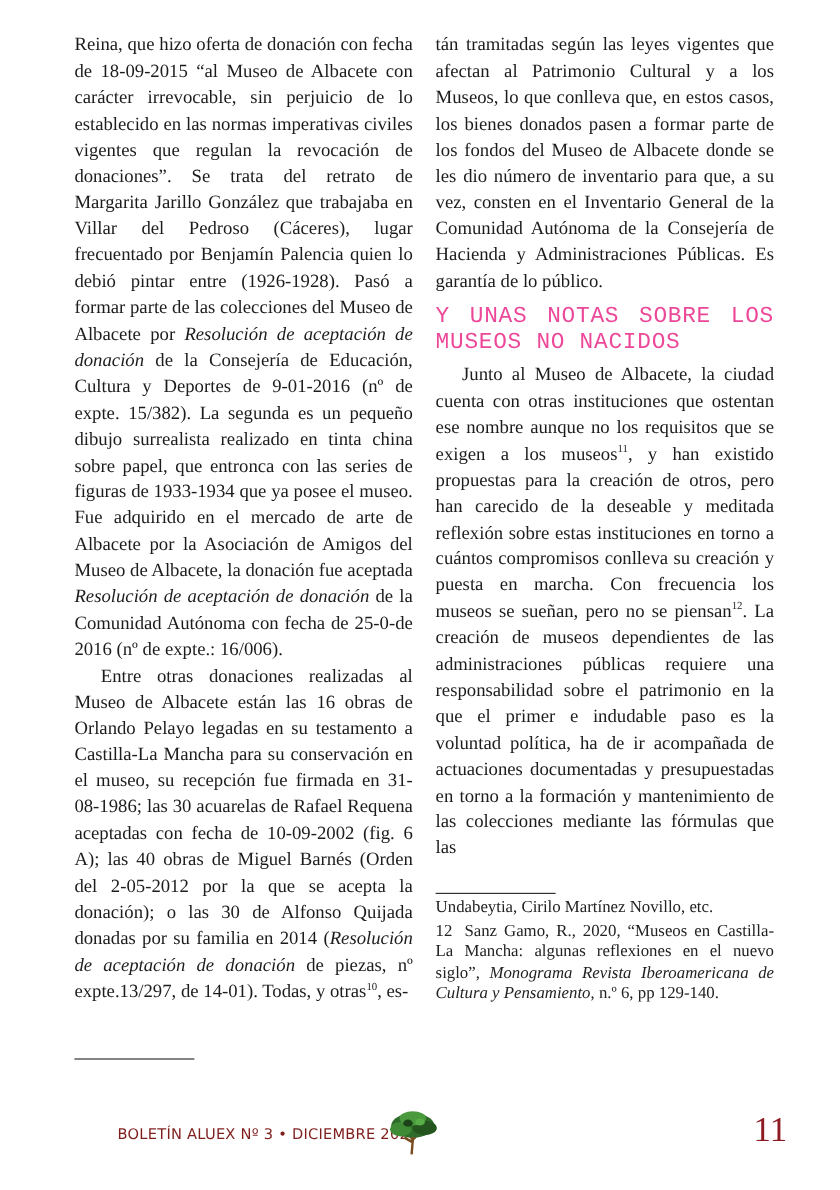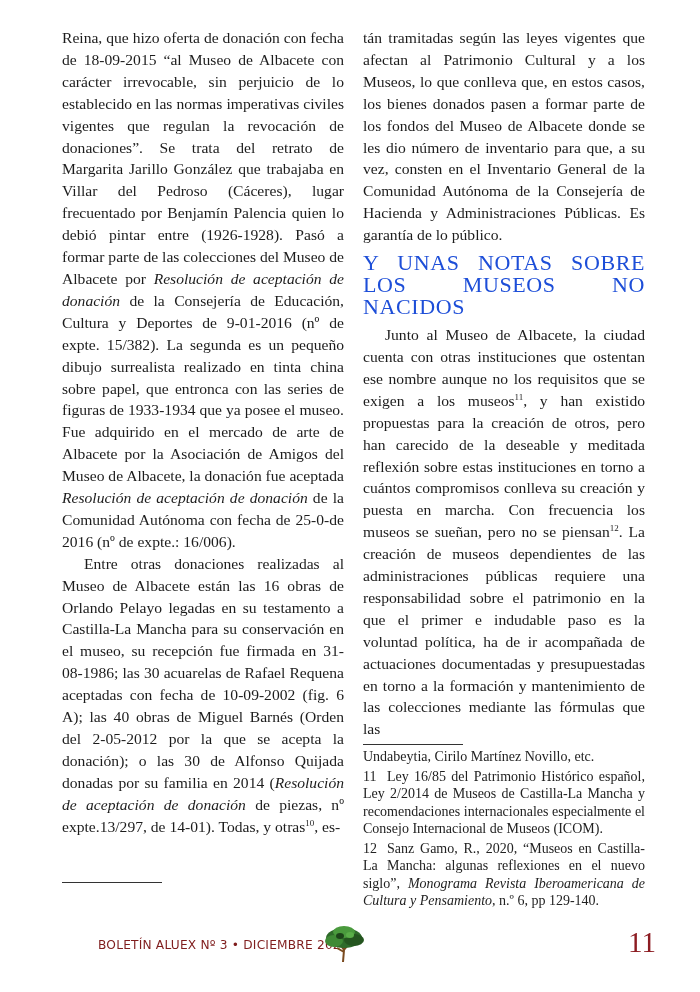--- a/index.html
+++ b/index.html
@@ -3,21 +3,21 @@
 <meta charset="utf-8">
 <style>
   html, body { margin: 0; padding: 0; background: #ffffff; }
   body { width: 700px; height: 992px; position: relative; overflow: hidden; }
   .page { position: absolute; left: 0; top: 0; width: 553px; height: 992px; }
   .col { position: absolute; top: 27px; width: 282px; font-family: "Liberation Serif", "DejaVu Serif", serif; font-size: 15.6px; line-height: 21.9px; color: #1c1c1c; text-align: justify; hyphens: manual; }
   .col-left { left: 62px; }
   .col-right { left: 363px; }
   .col p { margin: 0; }
   .indent { text-indent: 22px; }
-  .heading { color: #1d4ed8; font-family: Liberation Serif, serif; font-size: 22px; letter-spacing: 0.6px; line-height: 22px; margin: 6px 0 6px 0 !important; text-align: justify; }
+  .heading { color: #ec4899; font-family: Liberation Mono, monospace; font-size: 19px; letter-spacing: 0.6px; line-height: 22px; margin: 6px 0 6px 0 !important; text-align: justify; }
   sup { font-size: 9px; line-height: 0; vertical-align: super; }
   .fn-rule { position: absolute; width: 100px; height: 1px; background: #333; }
   .fn { position: absolute; width: 282px; font-family: "Liberation Serif", "DejaVu Serif", serif; font-size: 14px; line-height: 17.5px; color: #222; text-align: justify; }
   .fn p { margin: 0 0 2px 0; }
   .fn .num { display: inline-block; width: 24px; }
   .footer-left { position: absolute; left: 62px; top: 938px; font-family: "DejaVu Sans", "Liberation Sans", sans-serif; font-size: 12.2px; color: #7f1d1d; letter-spacing: 0.2px; margin-left: 36px; }
   .page-num { position: absolute; left: 628px; top: 926px; font-family: "Liberation Serif", "DejaVu Serif", serif; font-size: 29px; color: #8c1c22; }
   .tree { position: absolute; left: 322px; top: 924px; width: 44px; height: 40px; }
 </style>
 </head>
@@ -34,21 +34,20 @@
 
   <div class="col col-right">
     <p><span>tán tramitadas según las leyes vigentes que afectan al Patrimonio Cultural y a los Museos, lo que conlleva que, en estos casos, los bienes donados pasen a formar parte de los fondos del Museo de Albacete donde se les dio número de inventario para que, a su vez, consten en el Inventario General de la Comunidad Autónoma de la Consejería de Hacienda y Administraciones Públicas. Es garantía de lo público.</span></p>
     <p class="heading">Y UNAS NOTAS SOBRE LOS MUSEOS NO NACIDOS</p>
     <p class="indent"><span>Junto al Museo de Albacete, la ciudad cuenta con otras instituciones que ostentan ese nombre aunque no los requisitos que se exigen a los museos</span><sup>11</sup><span>, y han existido propuestas para la creación de otros, pero han carecido de la deseable y meditada reflexión sobre estas instituciones en torno a cuántos compromisos conlleva su creación y puesta en marcha. Con frecuencia los museos se sueñan, pero no se piensan</span><sup>12</sup><span>. La creación de museos dependientes de las administraciones públicas requiere una responsabilidad sobre el patrimonio en la que el primer e indudable paso es la voluntad política, ha de ir acompañada de actuaciones documentadas y presupuestadas en torno a la formación y mantenimiento de las colecciones mediante las fórmulas que las</span></p>
   </div>
 
   <div class="fn-rule" style="left:363px; top:744px;"></div>
   <div class="fn" style="left:363px; top:748px;">
     <p><span><span>Undabeytia, Cirilo Martínez Novillo, etc.</span></span></p>
-    <p><span class="num">11</span><span><span>Ley 16/85 del Patrimonio Histórico español, Ley 2/2014 de Museos de Castilla-La Mancha y recomendaciones internacionales especialmente el Consejo Internacional de Museos (ICOM).</span></span></p>
     <p><span class="num">12</span><span><span>Sanz Gamo, R., 2020, “Museos en Castilla-La Mancha: algunas reflexiones en el nuevo siglo”, </span><em>Monograma Revista Iberoamericana de Cultura y Pensamiento</em><span>, n.º 6, pp 129-140.</span></span></p>
   </div>
 
   <div class="footer-left">BOLETÍN ALUEX Nº 3 • DICIEMBRE 2020</div>
 
   <svg class="tree" viewBox="0 0 44 40">
     <path d="M21 38 L22 26 L18 20 M22 26 L27 19 M22 28 L15 24" stroke="#7a4a1e" stroke-width="2" fill="none"></path>
     <ellipse cx="22" cy="14" rx="18" ry="10" fill="#2f6b2a"></ellipse>
     <ellipse cx="12" cy="17" rx="9" ry="6" fill="#3f8a35"></ellipse>
     <ellipse cx="32" cy="16" rx="10" ry="6" fill="#24551f"></ellipse>

